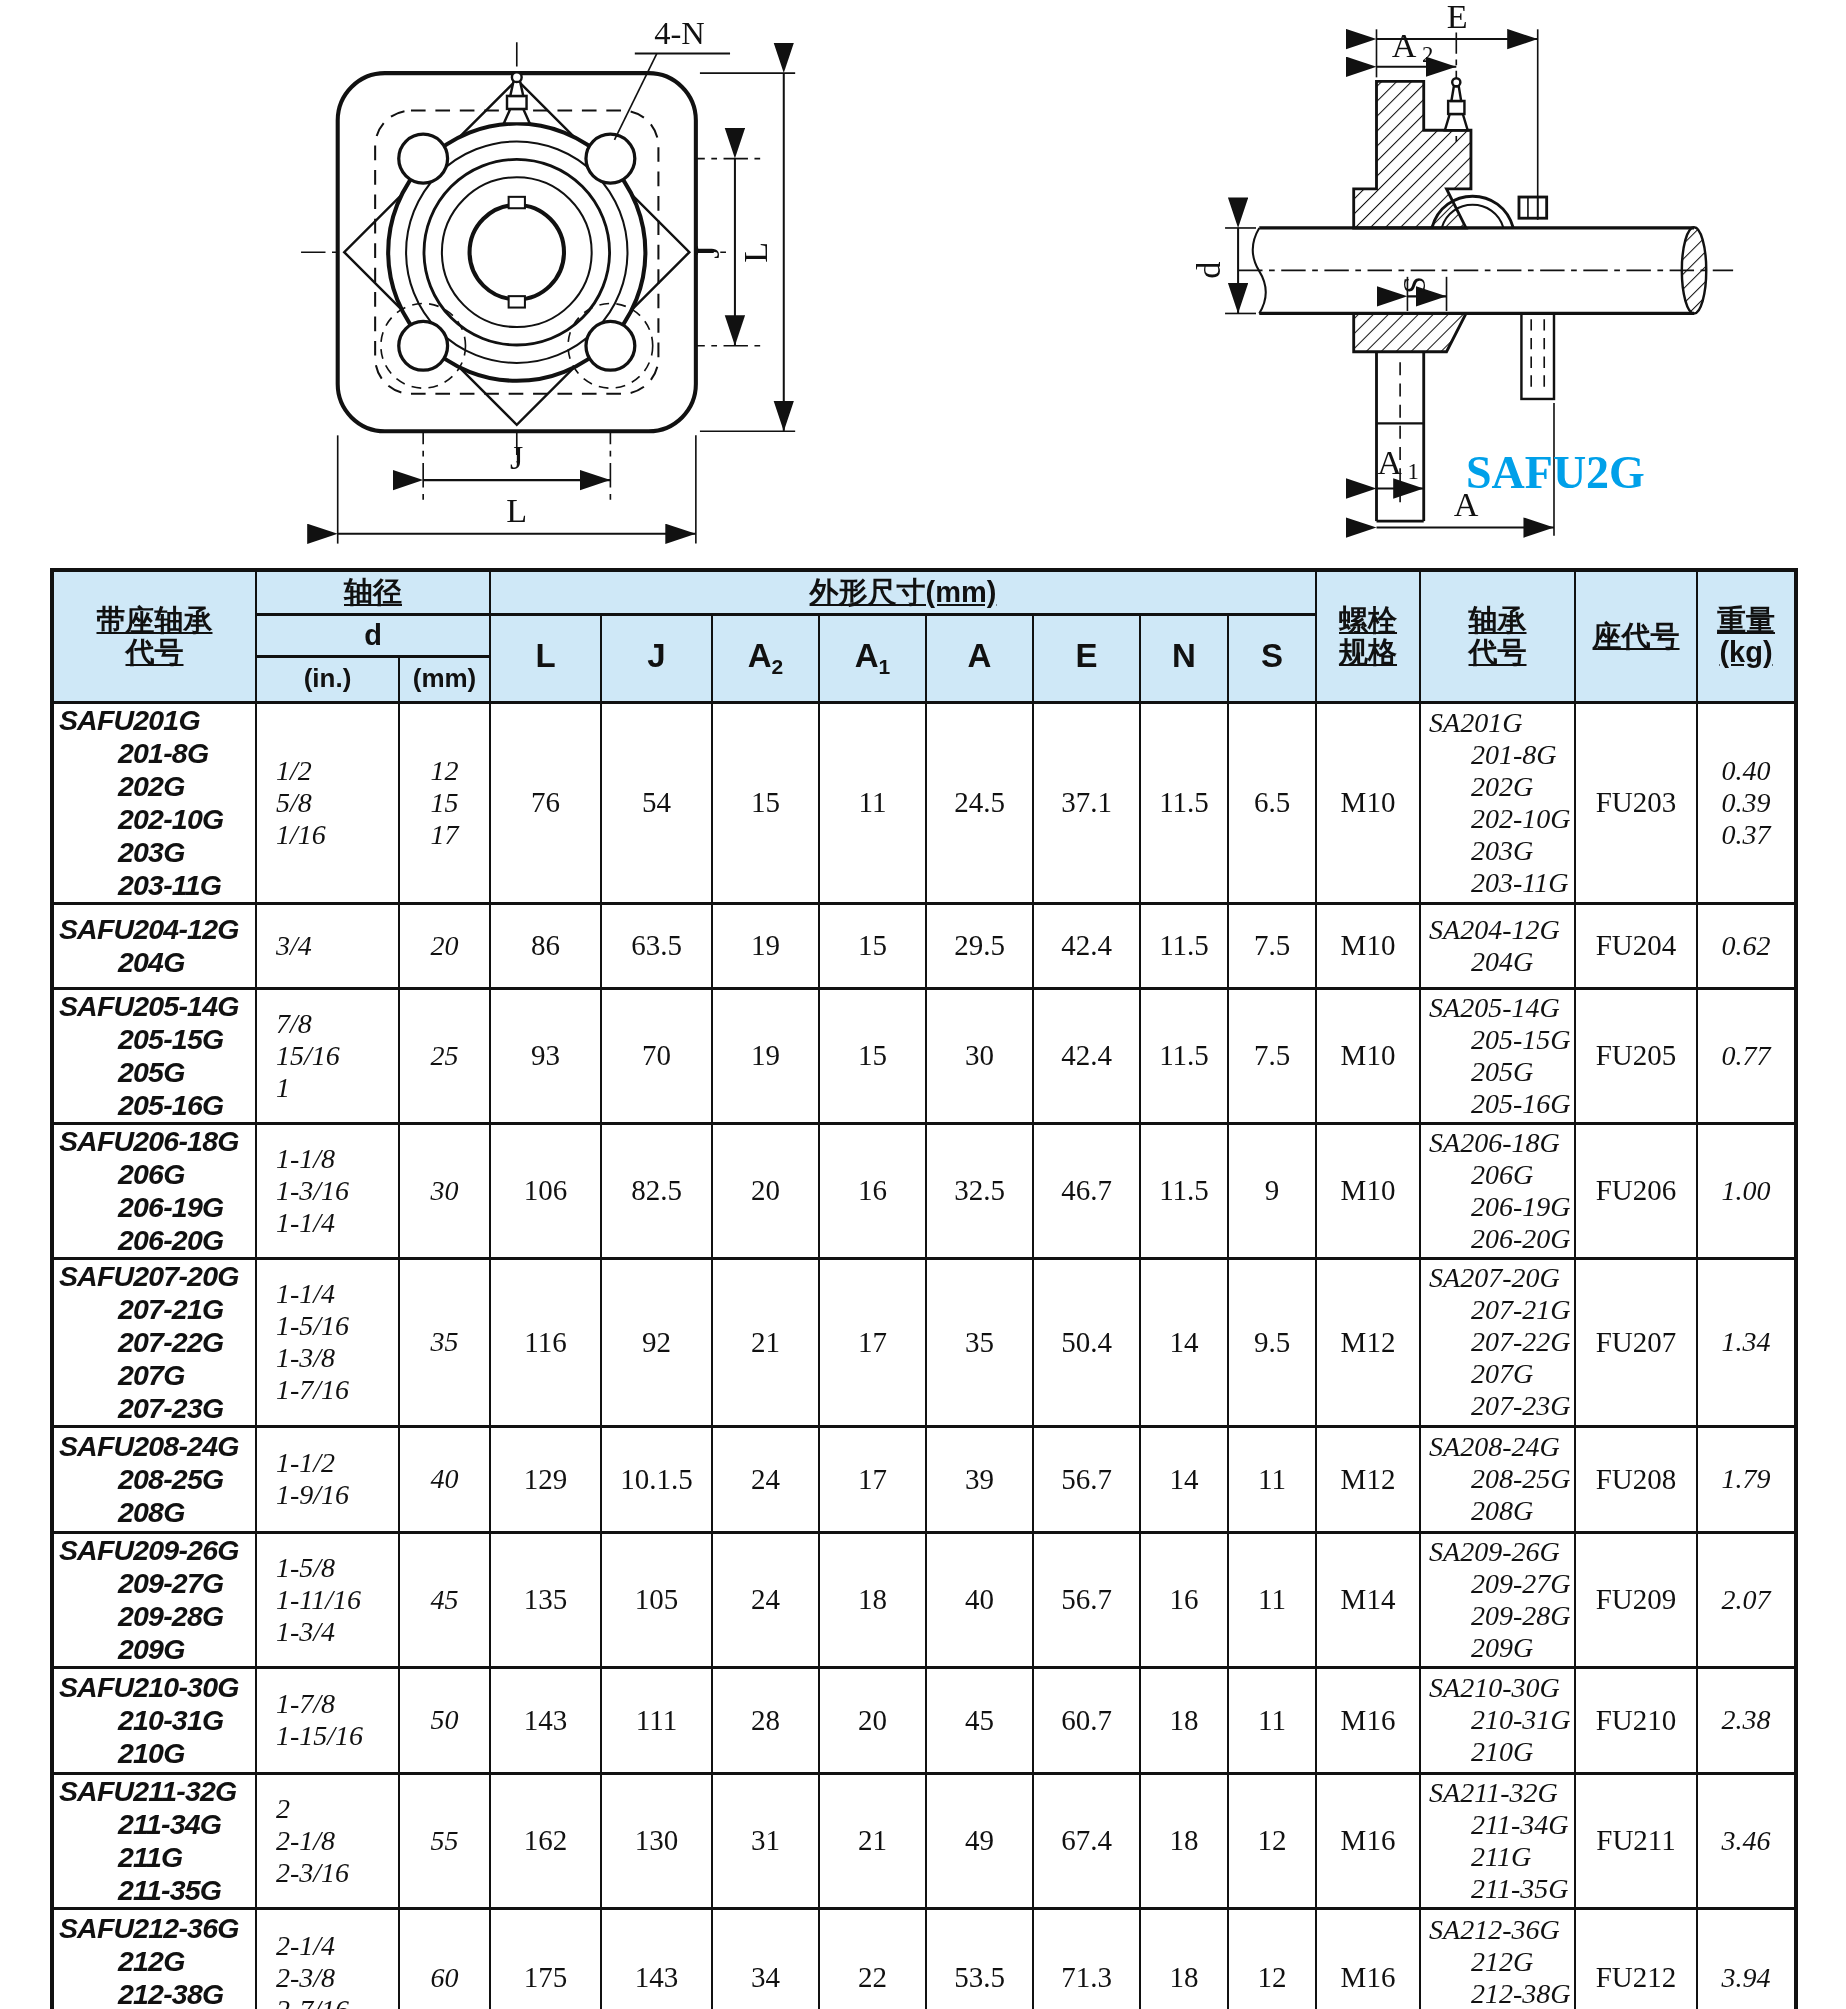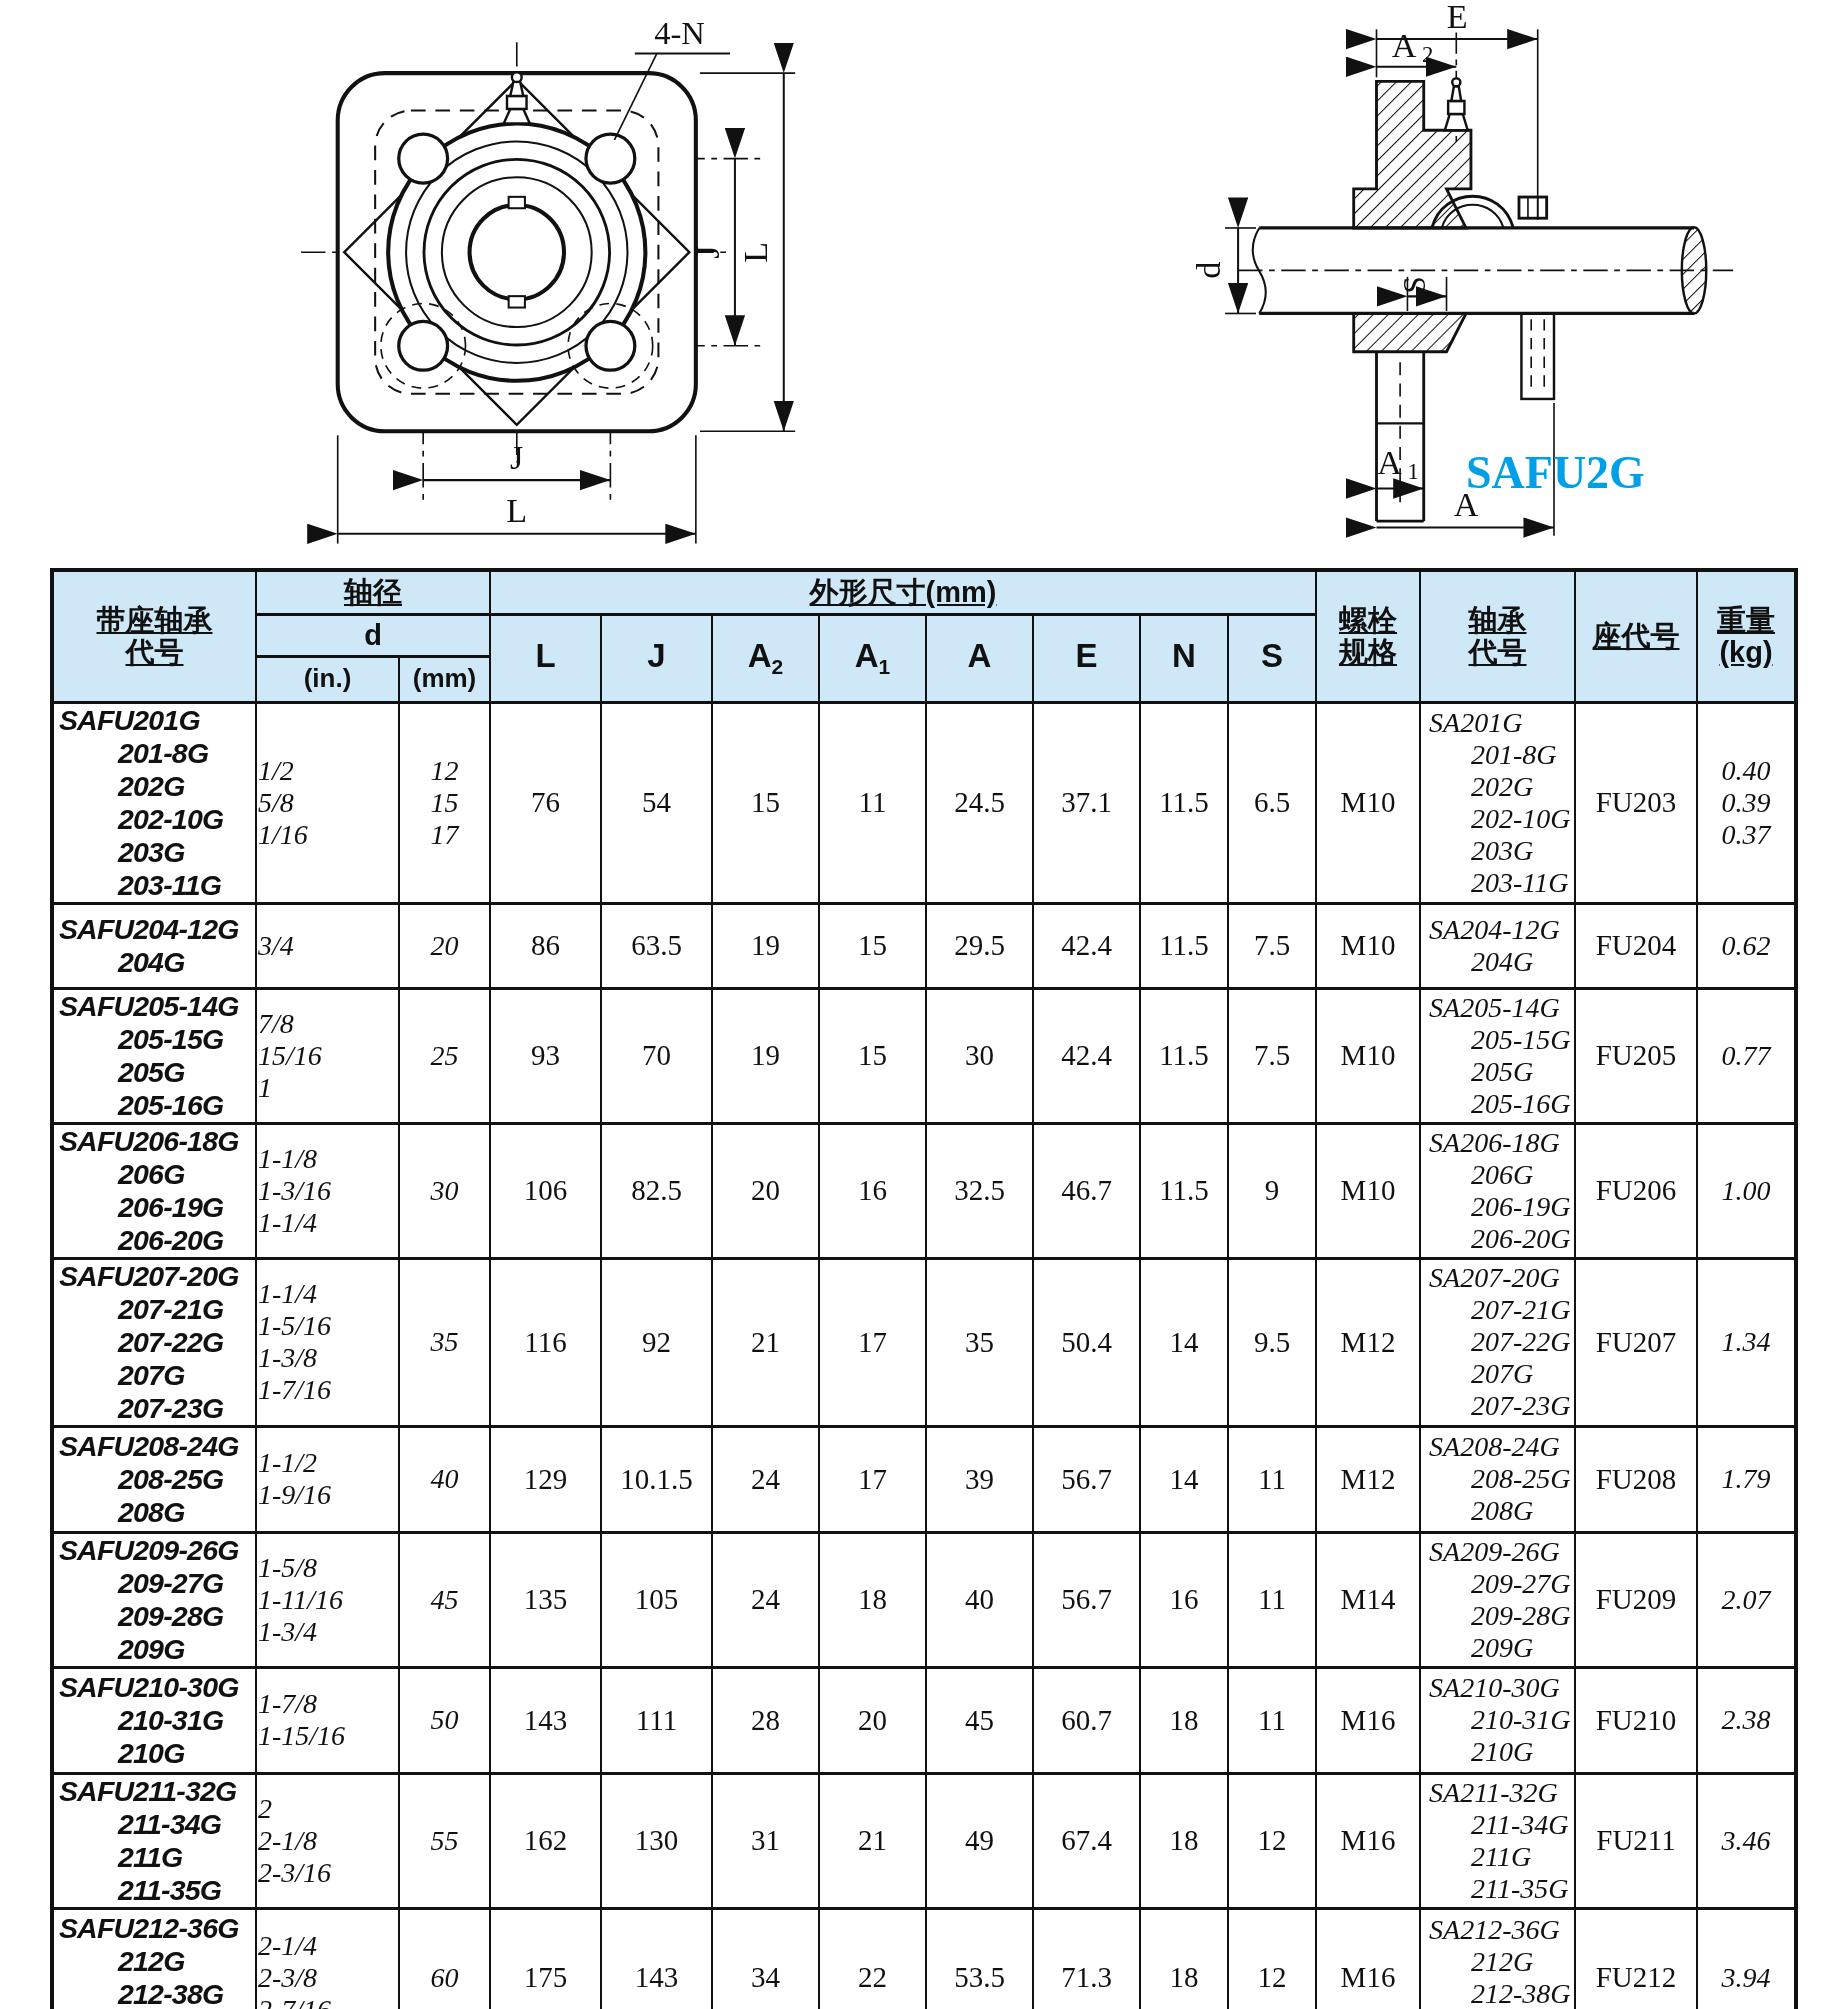--- a/index.html
+++ b/index.html
@@ -21,21 +21,21 @@
   thead .unit-row th{font-size:26px;}
   .sub-s{font-size:21px;vertical-align:-7.3px;}
   tbody td{border-top-width:3.3px;border-bottom-width:3.3px;vertical-align:middle;text-align:center;
     font-family:"Liberation Serif", serif;font-size:29px;background:#fff;}
   .lines{display:flex;flex-direction:column;height:100%;width:100%;font-style:italic;}
   .line{flex:1 1 0;display:flex;align-items:center;white-space:nowrap;}
   td.c-code{font-family:"Liberation Sans", sans-serif;font-weight:bold;font-size:28.5px;letter-spacing:-0.8px;}
   td.c-code .line{padding-left:4.9px;}
   td.c-code .line.sub{padding-left:64px;}
   td.c-din{font-size:28px;}
-  td.c-din .line{padding-left:1px;}
+  td.c-din .line{padding-left:19px;}
   td.c-dmm .line, td.c-weight .line{justify-content:center;}
   td.c-dmm, td.c-weight{font-size:28px;}
   td.c-bearing{font-size:28px;}
   td.c-bearing .line{padding-left:8.1px;}
   td.c-bearing .line.sub{padding-left:50px;}
 </style>
 </head>
 <body>
 
 <svg id="front-view" class="abs" viewBox="0 0 760 672">

